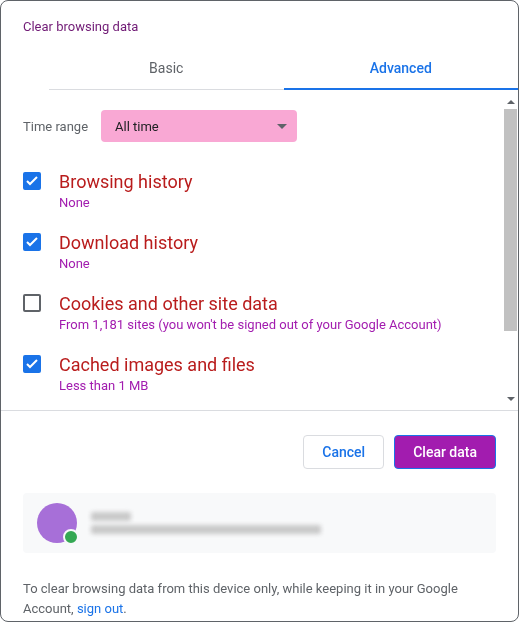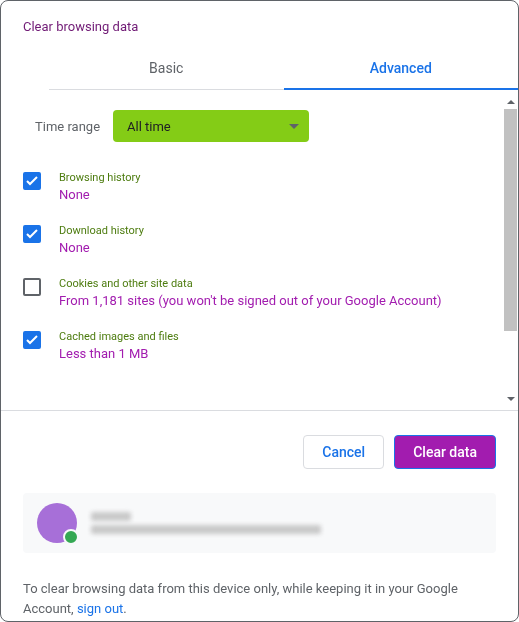--- a/index.html
+++ b/index.html
@@ -59,25 +59,25 @@
     overflow: hidden;
     padding: 0 22px;
   }
   .time-row {
     display: flex;
     align-items: center;
     padding: 20px 0 18px 0;
     font-size: 13px;
     color: #5f6368;
   }
-  .time-label { width: 78px; margin-left: 12px; }
+  .time-label { width: 78px; }
   .select {
     width: 196px;
     height: 32px;
-    background: #84cc16;
+    background: #f9a8d4;
     border-radius: 4px;
     display: flex;
     align-items: center;
     justify-content: space-between;
     padding: 0 10px 0 14px;
     color: #202124;
     cursor: pointer;
   }
   .triangle {
     width: 0; height: 0;
@@ -102,21 +102,21 @@
     justify-content: center;
     cursor: pointer;
     box-sizing: border-box;
   }
   .cb.checked {
     background: #1a73e8;
     border-color: #1a73e8;
   }
   .cb.checked svg { display: block; }
   .cb svg { display: none; }
-  .item-text .primary { font-size: 11px; color: #4d7c0f; }
+  .item-text .primary { font-size: 18px; color: #b91c1c; }
   .item-text .secondary { font-size: 13px; color: #a21caf; margin-top: 3px; }
   .scrollbar {
     position: absolute;
     right: 0;
     top: 4px;
     width: 15px;
     bottom: 4px;
     display: flex;
     flex-direction: column;
     align-items: center;

